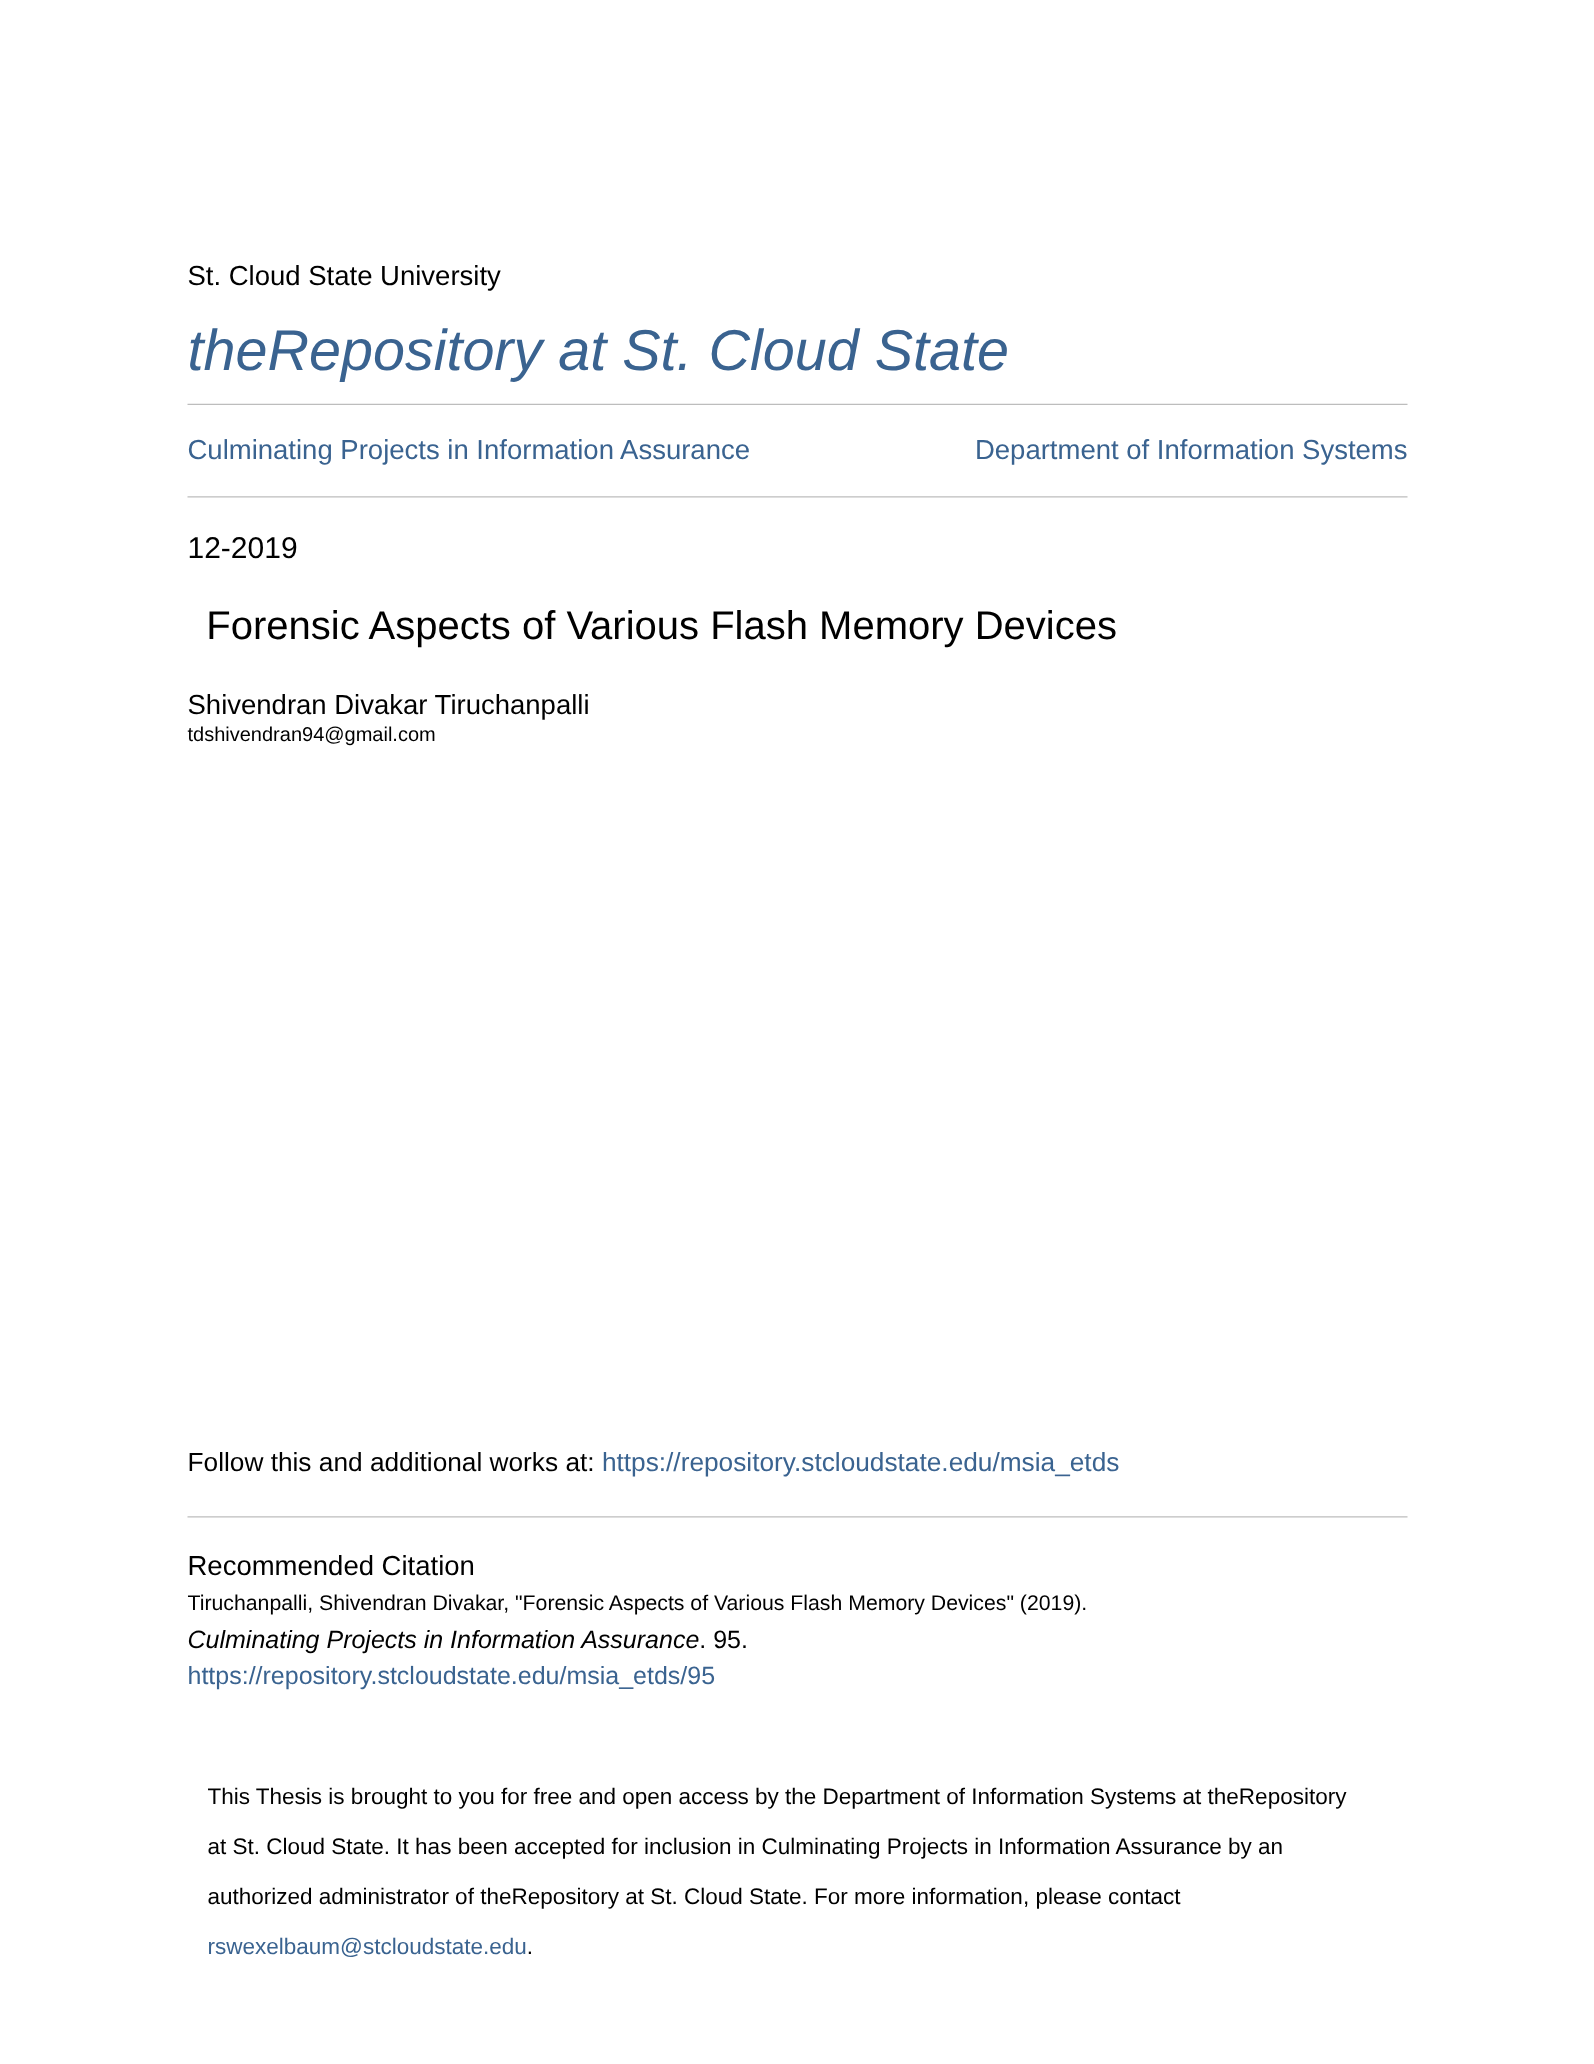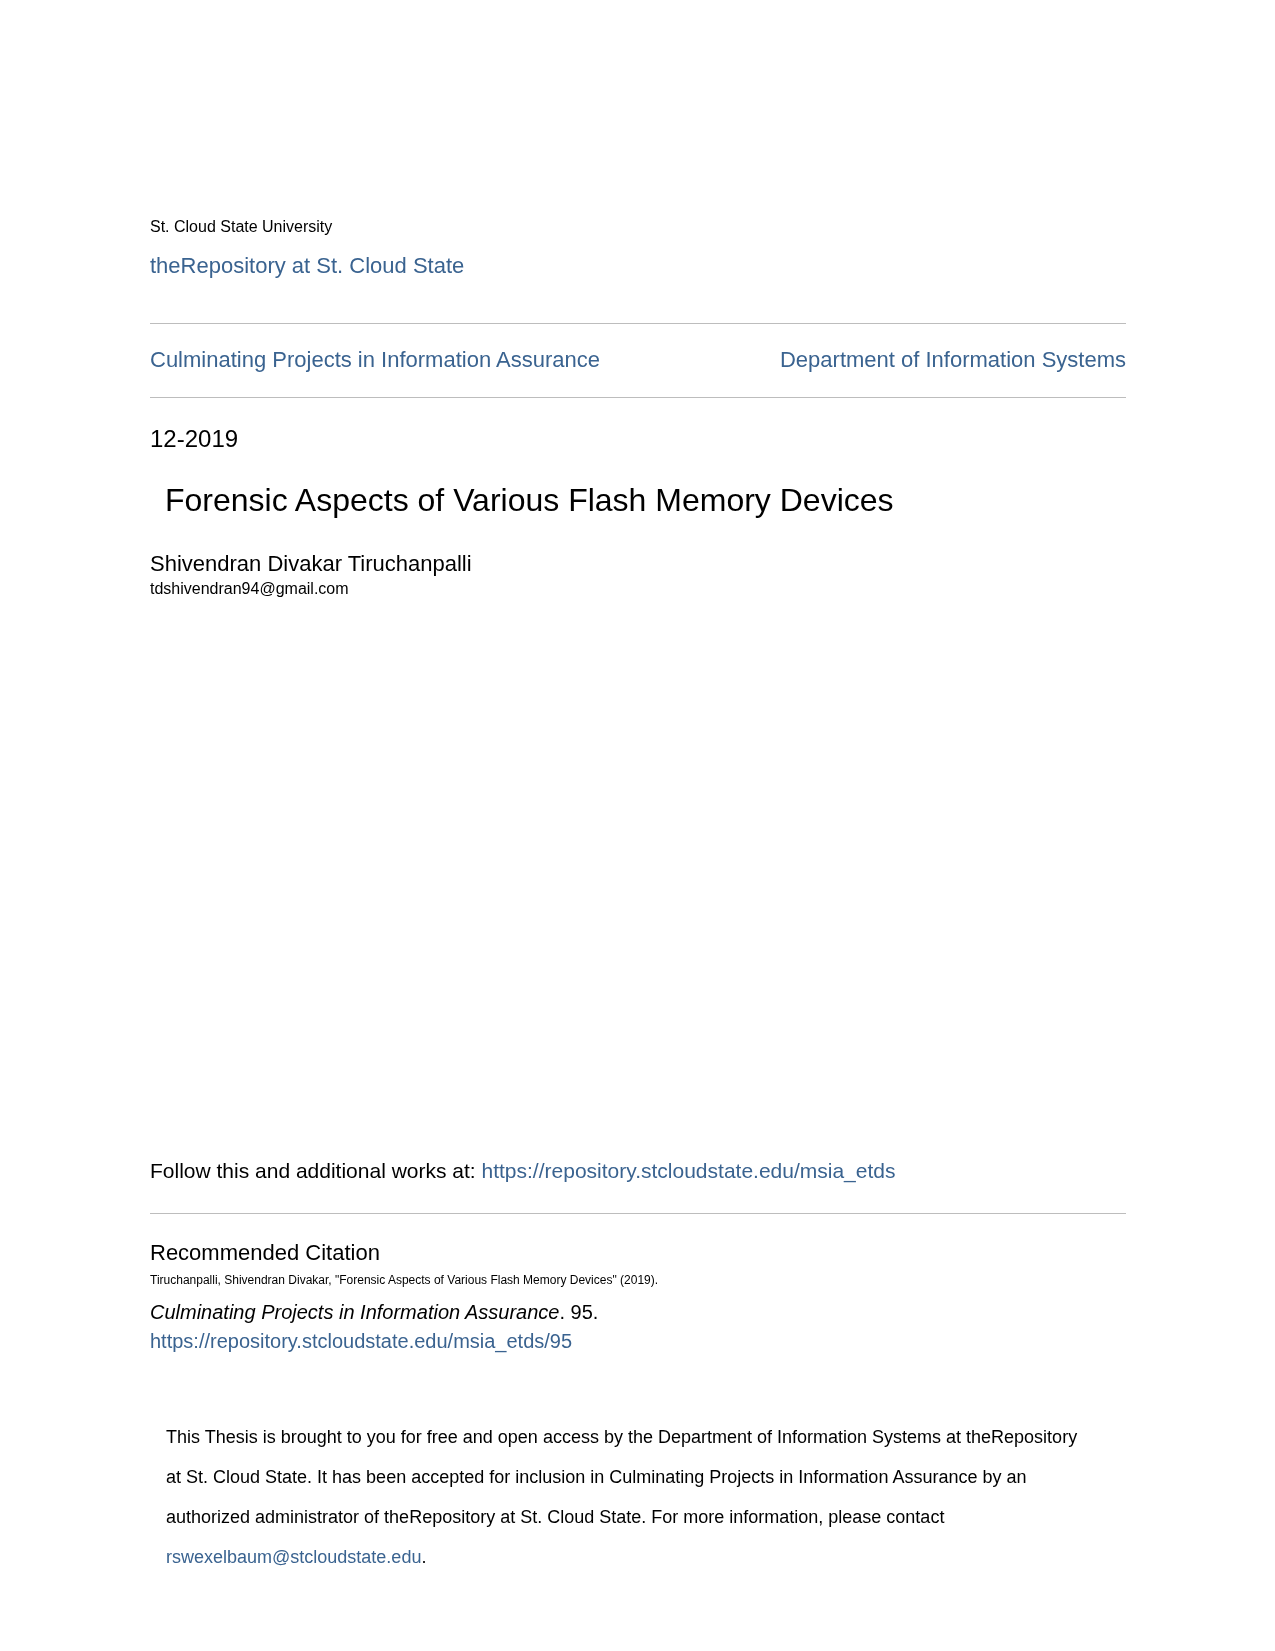--- a/index.html
+++ b/index.html
@@ -3,34 +3,34 @@
 <meta charset="utf-8">
 <style>
   html, body { margin: 0; padding: 0; background: #ffffff; }
   body { width: 1275px; height: 1651px; position: relative; overflow: hidden;
          font-family: "Liberation Sans", "DejaVu Sans", sans-serif; color: #000; }
   .page { position: absolute; left: 150px; width: 976px; top: 0; }
   .abs { position: absolute; left: 0; white-space: nowrap; }
   .blue { color: #3a6390; }
   a { color: #3a6390; text-decoration: none; }
   .rule { position: absolute; left: 0; width: 976px; height: 0; border-top: 1.5px solid #bdbdbd; }
-  .inst { top: 218px; font-size: 16px; }
-  .repo { top: 253px; font-size: 22px; }
+  .inst { top: 208px; font-size: 22px; }
+  .repo { top: 253px; font-size: 46px; font-style: italic; }
   .rule1 { top: 323px; }
   .nav-left { top: 347px; font-size: 22px; }
   .nav-right { top: 347px; left: auto; right: 0; font-size: 22px; }
   .rule2 { top: 397px; }
   .date { top: 425px; font-size: 24px; }
   .title { top: 482px; font-size: 32px; margin-left: 15px; }
   .author { top: 551px; font-size: 22px; }
   .email { top: 580px; font-size: 16px; }
   .follow { top: 1159px; font-size: 21px; }
   .rule3 { top: 1213px; }
   .rec-head { top: 1240px; font-size: 22px; }
-  .cite1 { top: 1273px; font-size: 12px; text-align: center; }
+  .cite1 { top: 1273px; font-size: 17px; text-align: center; }
   .cite2 { top: 1301px; font-size: 20px; }
   .cite3 { top: 1330px; font-size: 20px; }
   .footer { top: 1409px; font-size: 18px; line-height: 24px; width: 976px; white-space: normal; }
   .footer p { margin: 16px; }
   i { font-style: italic; }
 </style>
 </head>
 <body>
 
 <div class="page">

